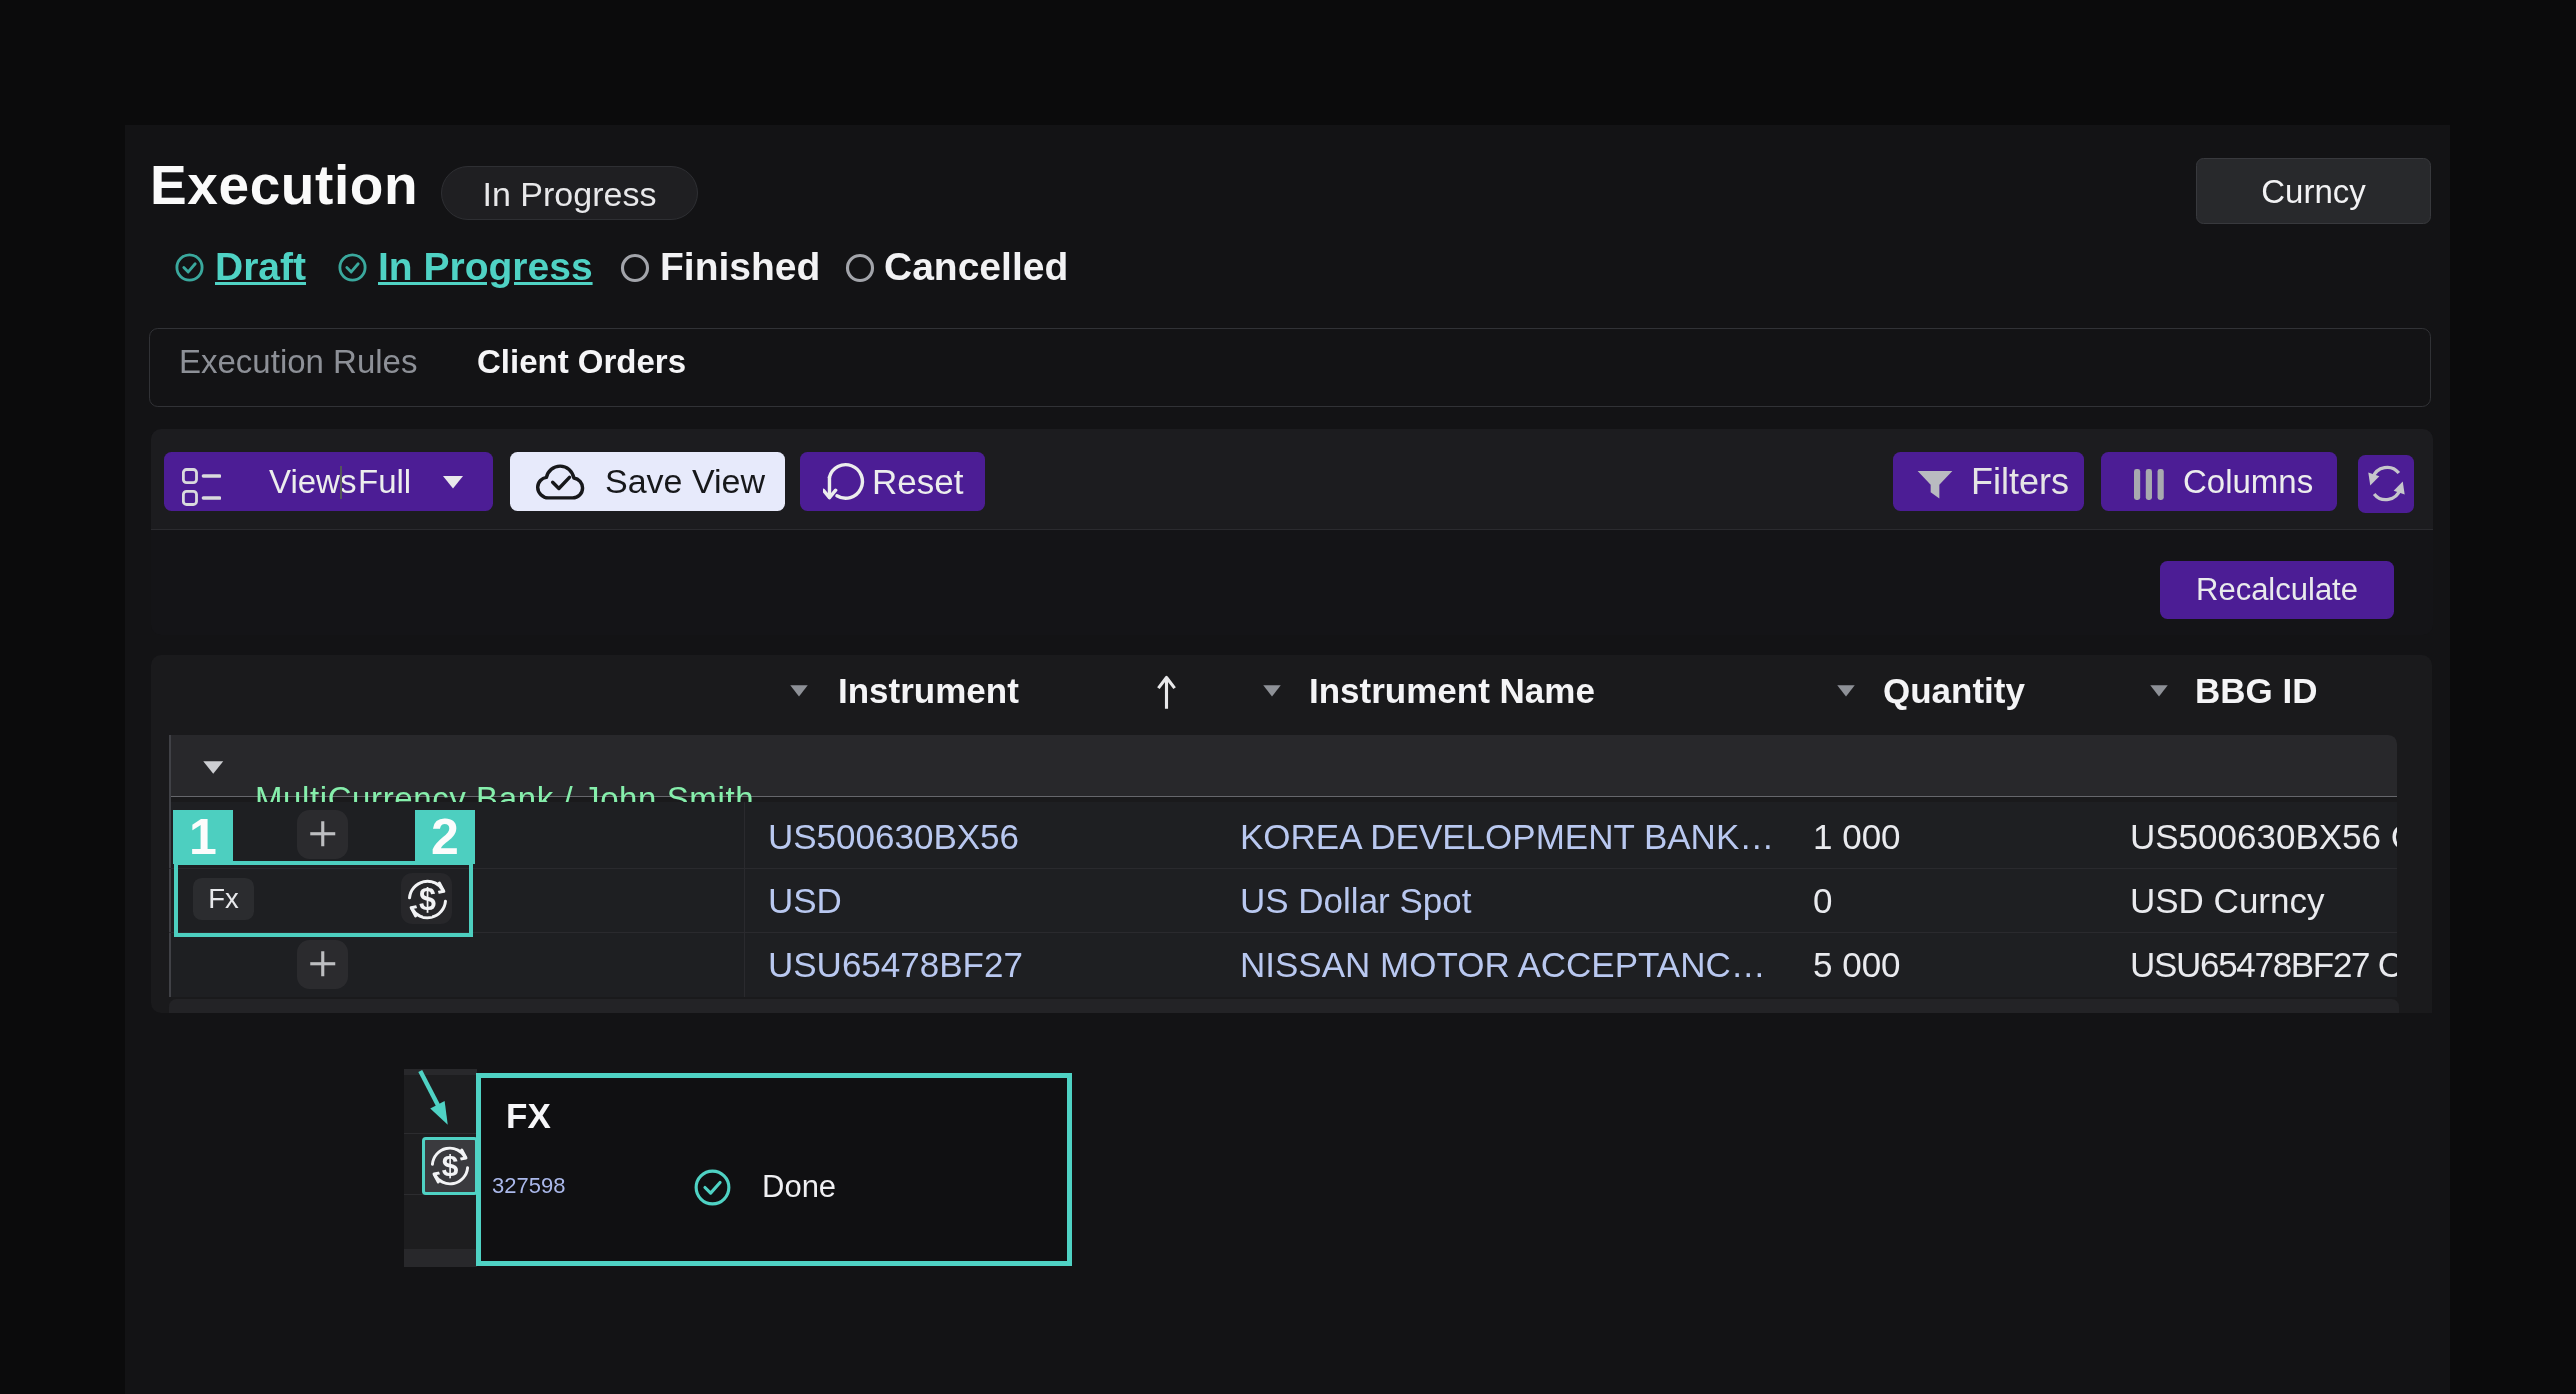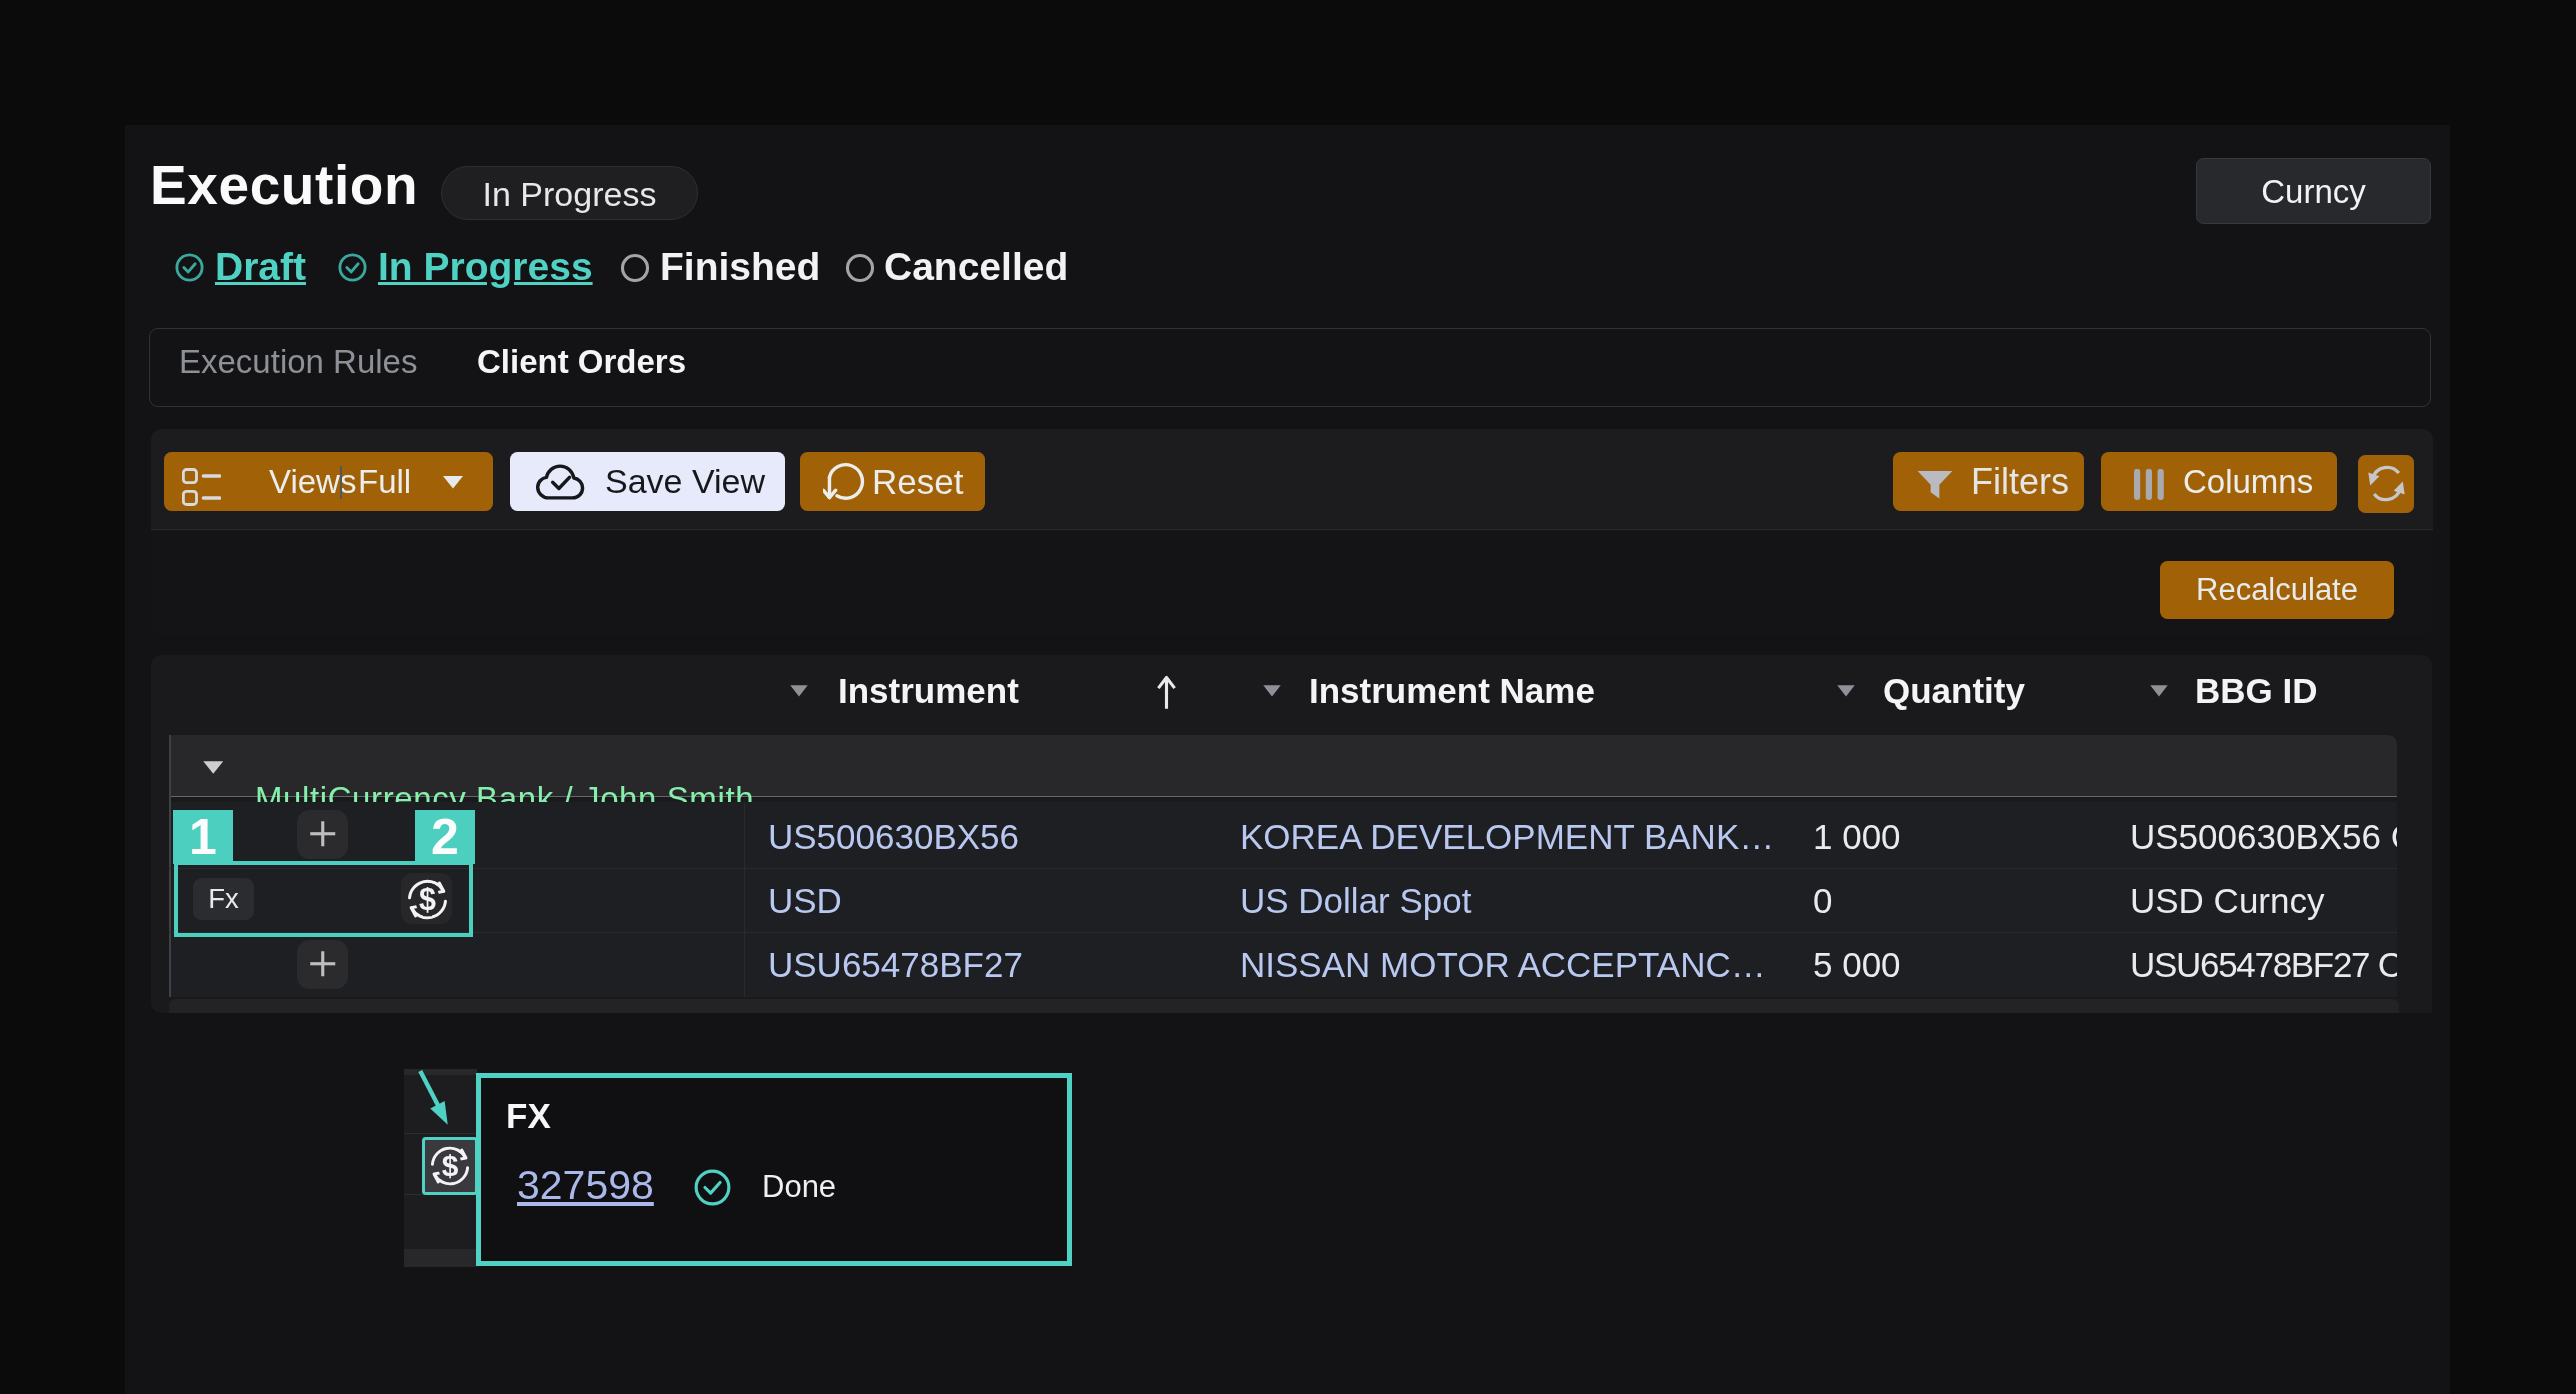--- a/index.html
+++ b/index.html
@@ -10,21 +10,21 @@
   .pill { left:441px; top:166px; width:257px; height:54px; border-radius:27px; background:#1f1f22; border:1.3px solid #2e2f33; color:#e8e8ea; font-size:34px; line-height:55px; text-align:center; }
   .finish { left:2196px; top:158px; width:235px; height:66px; border-radius:7.5px; background:#28292c; border:1.3px solid #38393d; color:#f2f2f4; font-size:33px; line-height:66px; text-align:center; }
   .status { top:247px; height:40px; font-size:39px; font-weight:600; line-height:40px; }
   .teal { color:#4fd2c4;text-decoration:underline; }
   .white { color:#f2f2f4; }
   .tabs { left:149px; top:328px; width:2282px; height:79px; border:1.3px solid #313236; border-radius:8.8px; }
   .tab1 { left:179px; top:345px; font-size:33px; color:#8d9097; line-height:34px; }
   .tab2 { left:477px; top:345px; font-size:33px; color:#f5f5f7; font-weight:bold; line-height:34px; }
   .toolwrap { left:151px; top:429px; width:2282px; height:206px; border-radius:10px; background:#141417; }
   .toolstrip { left:151px; top:429px; width:2282px; height:101px; border-radius:10px 10px 0 0; background:#1c1c1f; border-bottom:1.3px solid #2b2b2f; }
-  .btn { background:#a16207; border-radius:7.5px; color:#e9eaec; font-size:33px; }
+  .btn { background:#4c1d95; border-radius:7.5px; color:#e9eaec; font-size:33px; }
   .btnrow { top:452px; height:59px; line-height:59px; }
   .saveview { left:510px; width:275px; background:#e7eafb; color:#17181b; }
   .recalc { left:2160px; top:561px; width:234px; height:58px; line-height:58px; text-align:center; font-size:31px; }
   .tablewrap { left:151px; top:655px; width:2281px; height:358px; border-radius:10px; background:#1a1a1c; }
   .th { top:673px; font-size:35px; font-weight:bold; color:#f4f4f6; line-height:35px; }
   .grouprow { left:169px; top:735px; width:2228px; height:62px; background:#28282b; border-bottom:1.9px solid #66676c; border-radius:0 8.8px 0 0; }
   .grouptext { left:255px; top:746px; font-size:33px; color:#86efac; line-height:33px; letter-spacing:0.6px;margin-top:36px; }
   .rows { left:169px; top:802px; width:2228px; height:195px; background:#1e1f22; }
   .rowsep { left:169px; width:2228px; height:1.3px; background:#2a2a2e; }
   .colsep { left:744px; top:802px; width:1.3px; height:195px; background:#2a2a2e; }
@@ -212,19 +212,19 @@
   <path d="M23 75 L15 60 L31 57" fill="none" stroke="#f2f3f5" stroke-width="5.5" stroke-linecap="round" stroke-linejoin="round"></path>
   <text x="45" y="64" font-family="Liberation Sans" font-size="56" font-weight="bold" stroke="#3a3a3e" stroke-width="13" text-anchor="middle">$</text>
   <text x="45" y="64" font-family="Liberation Sans" font-size="56" font-weight="bold" fill="#f2f3f5" text-anchor="middle">$</text>
 </svg>
 <svg class="abs" style="left:414px; top:1067px;" width="40" height="63" viewBox="0 0 64 100">
     <line x1="10" y1="6" x2="40" y2="64" stroke="#4fd2c4" stroke-width="7"></line>
     <path d="M26 66 L54 92 L49 54 Z" fill="#4fd2c4"></path>
   </svg>
 <div class="abs tooltip"></div>
 <div class="abs" style="left:506px; top:1098px; font-size:35px; font-weight:bold; color:#f7f7f9; line-height:35px;">FX</div>
-<div class="abs" style="left:517px; top:1170px; font-size:41px; color:#aab8ea; line-height:31px;text-decoration:underline;">327598</div>
+<div class="abs" style="left:492px; top:1170px; font-size:22px; color:#aab8ea; line-height:31px;">327598</div>
 <svg class="abs" style="left:693px; top:1168px;" width="39" height="39" viewBox="0 0 62 62">
     <circle cx="31" cy="31" r="26" fill="none" stroke="#4fd2c4" stroke-width="5"></circle>
     <path d="M19 31 L28 40 L43 23" fill="none" stroke="#4fd2c4" stroke-width="5" stroke-linecap="round" stroke-linejoin="round"></path>
   </svg>
 <div class="abs" style="left:762px; top:1171px; font-size:31px; color:#f0f0f3; line-height:31px;">Done</div>
 
 
 </body></html>

